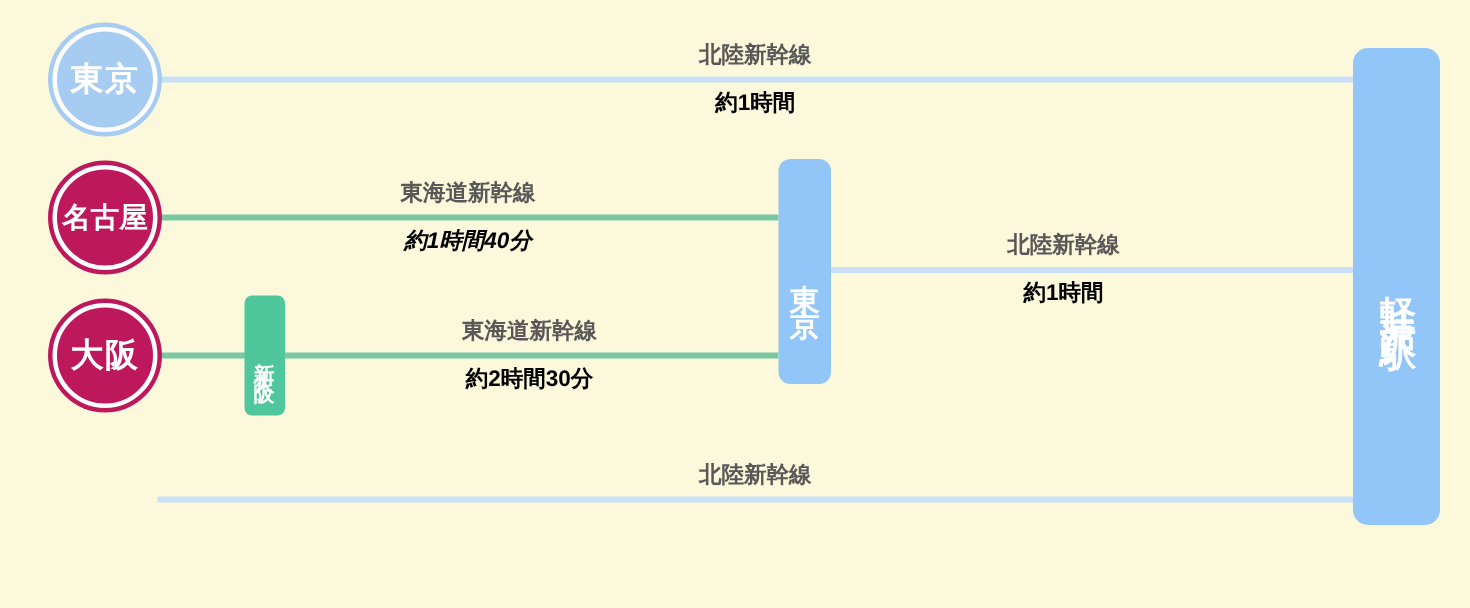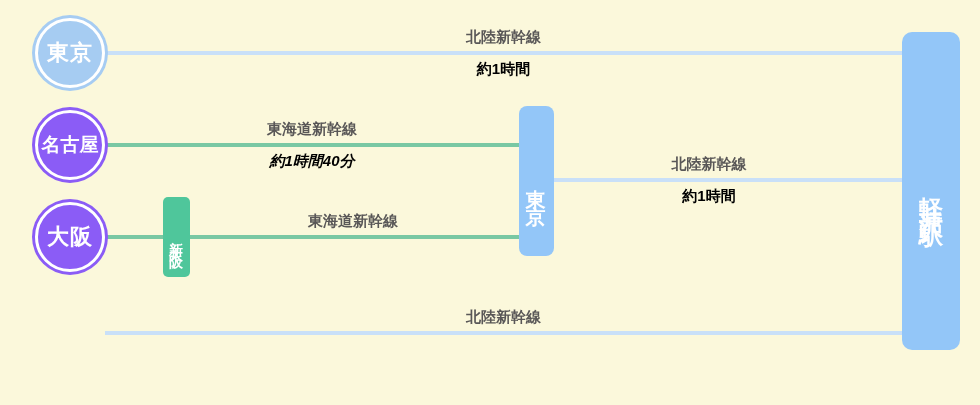--- a/index.html
+++ b/index.html
@@ -21,21 +21,21 @@
     display:flex;align-items:center;justify-content:center;
     color:#fff;font-weight:bold;
   }
   .circle::before{
     content:"";
     position:absolute;inset:3px;
     border:3px solid #fff;
     border-radius:50%;
   }
   .circle.blue{background:#A6CCF2;}
-  .circle.green{background:#8b5cf6;}
+  .circle.green{background:#be185d;}
   .circle .lbl{position:relative;font-size:22px;letter-spacing:1px;}
   .circle .lbl.small{font-size:19px;letter-spacing:0;}
   
   .line{position:absolute;height:4px;}
   .line.blue{background:#C9E0F8;}
   .line.green{background:#79C8A3;}
   
   .route-name{
     position:absolute;text-align:center;
     font-size:15px;font-weight:bold;color:#595757;
@@ -104,19 +104,20 @@
     <span class="vtext">軽井沢駅</span>
   </div>
 
   <div class="route-name" style="left:105px;top:28px;width:797px;">北陸新幹線</div>
   <div class="route-time" style="left:105px;top:60px;width:797px;">約1時間</div>
 
   <div class="route-name" style="left:105px;top:120px;width:414px;">東海道新幹線</div>
   <div class="route-time" style="left:105px;top:152px;width:414px;font-style:italic;">約1時間40分</div>
 
   <div class="route-name" style="left:187px;top:212px;width:332px;">東海道新幹線</div>
+  <div class="route-time" style="left:187px;top:244px;width:332px;">約2時間30分</div>
 
   <div class="route-name" style="left:554px;top:155px;width:310px;">北陸新幹線</div>
   <div class="route-time" style="left:554px;top:187px;width:310px;">約1時間</div>
 
   <div class="route-name" style="left:105px;top:308px;width:797px;">北陸新幹線</div>
 
 </div>
 
 </body></html>

